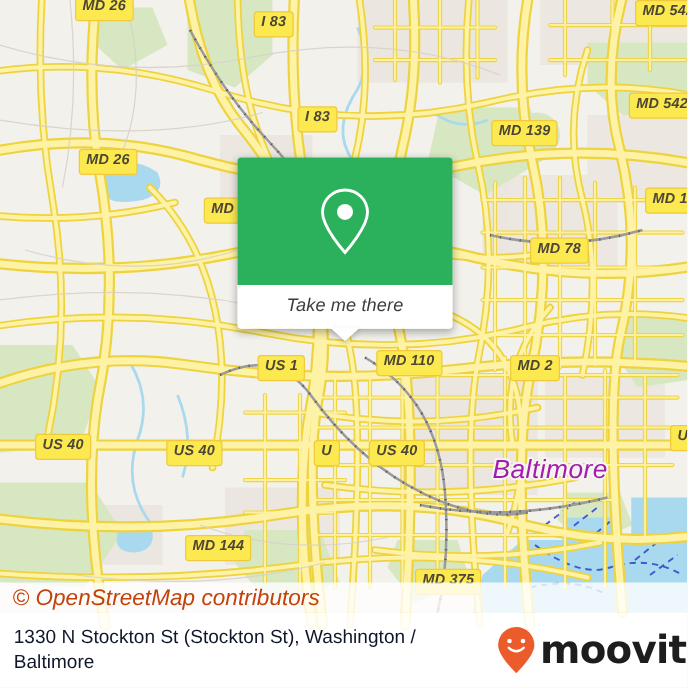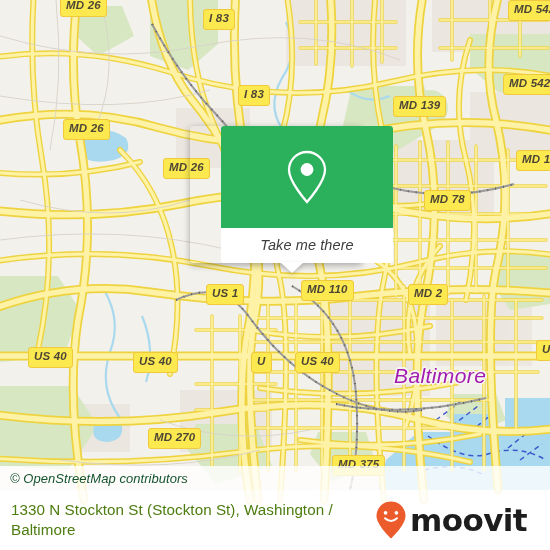--- a/index.html
+++ b/index.html
@@ -36,21 +36,21 @@
     color:#a21caf;
     font-size:21px;
     letter-spacing:.4px;
     white-space:nowrap;
     text-shadow:
       -1.6px 0 #f7f5f1, 1.6px 0 #f7f5f1, 0 -1.6px #f7f5f1, 0 1.6px #f7f5f1,
       -1.2px -1.2px #f7f5f1, 1.2px -1.2px #f7f5f1, -1.2px 1.2px #f7f5f1, 1.2px 1.2px #f7f5f1;
   }
 
   
-  .popup{position:absolute;left:190px;top:126px;width:172px;padding-left:31px;}
+  .popup{position:absolute;left:190px;top:126px;width:172px;}
   .popup-shadow{
     position:absolute;left:0;top:0;width:172px;height:137px;
     border-radius:3px;
     box-shadow:0 2px 7px rgba(0,0,0,.33);
   }
   .popup-head{
     position:relative;
     height:102px;width:172px;
     background:#2bb15c;
     border-radius:3px 3px 0 0;
@@ -77,42 +77,42 @@
     filter:drop-shadow(0 2px 2px rgba(0,0,0,.20));
   }
 
   
   .osm-bar{
     position:absolute;left:0;top:466px;width:550px;height:24px;
     background:rgba(255,255,255,.80);
     display:flex;align-items:center;
   }
   .osm-text{
-    color:#14532d;font-size:13px;padding-left:10px;letter-spacing:.05px;white-space:nowrap;
+    color:#c2410c;font-size:18px;padding-left:10px;letter-spacing:.05px;white-space:nowrap;
   }
 
   
   .footer{
     position:absolute;left:0;top:490px;width:550px;height:60px;
     background:#ffffff;overflow:hidden;
   }
   .footer-watermark{
     position:absolute;left:0;top:-490px;width:550px;height:550px;
     opacity:.09;pointer-events:none;
   }
   .footer-inner{
     position:relative;width:550px;height:60px;
     display:flex;align-items:center;justify-content:space-between;
   }
   .footer-title{
-    color:#4d7c0f;font-size:15.2px;line-height:1.33;
+    color:#0f172a;font-size:15.2px;line-height:1.33;
     padding-left:11px;max-width:390px;letter-spacing:.05px;
   }
   .brand{
-    display:flex;align-items:center;padding-right:23px;justify-content:space-between;
+    display:flex;align-items:center;padding-right:1px;justify-content:space-between;
   }
   .brand-mark{display:block;margin-right:3px;}
   .brand-word{
     color:#1d1d1d;font-size:31px;font-weight:bold;letter-spacing:-.6px;line-height:1;
     font-family:"DejaVu Sans","Liberation Sans",sans-serif;
   }
 </style>
 </head>
 <body>
 
@@ -308,21 +308,21 @@
         <div class="shield" style="left: 516px; top: 150px;">MD 1</div>
         <div class="shield" style="left: 424px; top: 190px;">MD 78</div>
         <div class="shield" style="left: 206px; top: 284px;">US 1</div>
         <div class="shield" style="left: 301px; top: 280px;">MD 110</div>
         <div class="shield" style="left: 408px; top: 284px;">MD 2</div>
         <div class="shield" style="left: 28px; top: 347px;">US 40</div>
         <div class="shield" style="left: 133px; top: 352px;">US 40</div>
         <div class="shield" style="left: 251px; top: 352px;">U</div>
         <div class="shield" style="left: 295px; top: 352px;">US 40</div>
         <div class="shield" style="left: 536px; top: 340px;">US</div>
-        <div class="shield" style="left: 148px; top: 428px;">MD 270</div>
+        <div class="shield" style="left: 148px; top: 428px;">MD 144</div>
         <div class="shield" style="left: 332px; top: 455px;">MD 375</div>
       </div>
 
     <div class="city-label" id="city-label" style="left: 394px; top: 364px;">Baltimore</div>
 
     <div class="popup">
       <div class="popup-shadow"></div>
       <div class="popup-head">
         <svg class="pin-icon" width="42" height="56" viewBox="0 0 42 56">
           <path d="M21 3 C11 3 3 11 3 21 C3 33 21 53 21 53 C21 53 39 33 39 21 C39 11 31 3 21 3 Z" fill="none" stroke="#ffffff" stroke-width="2.3"></path>

